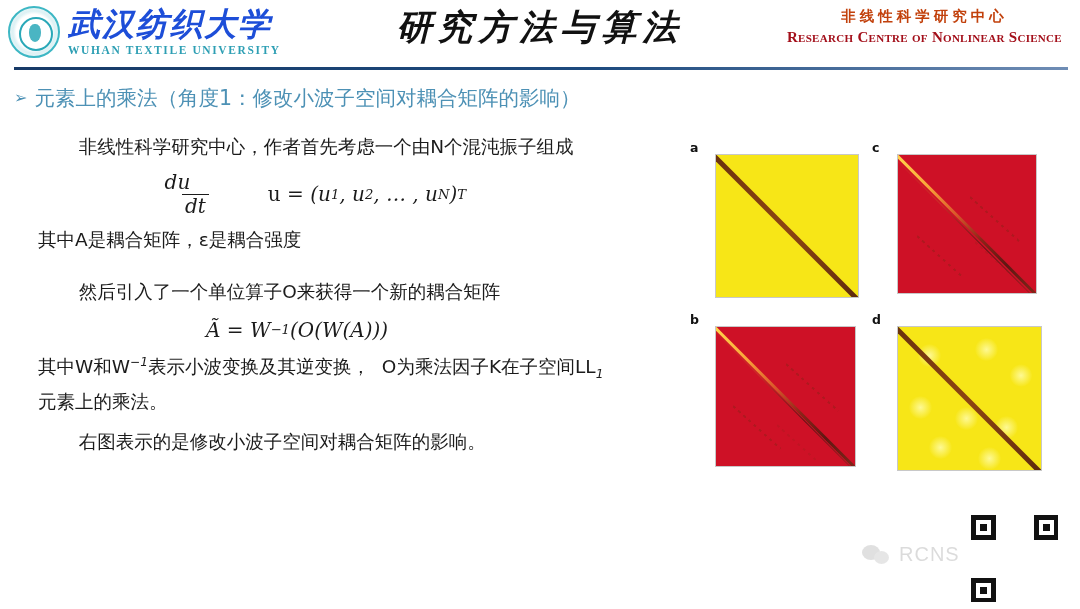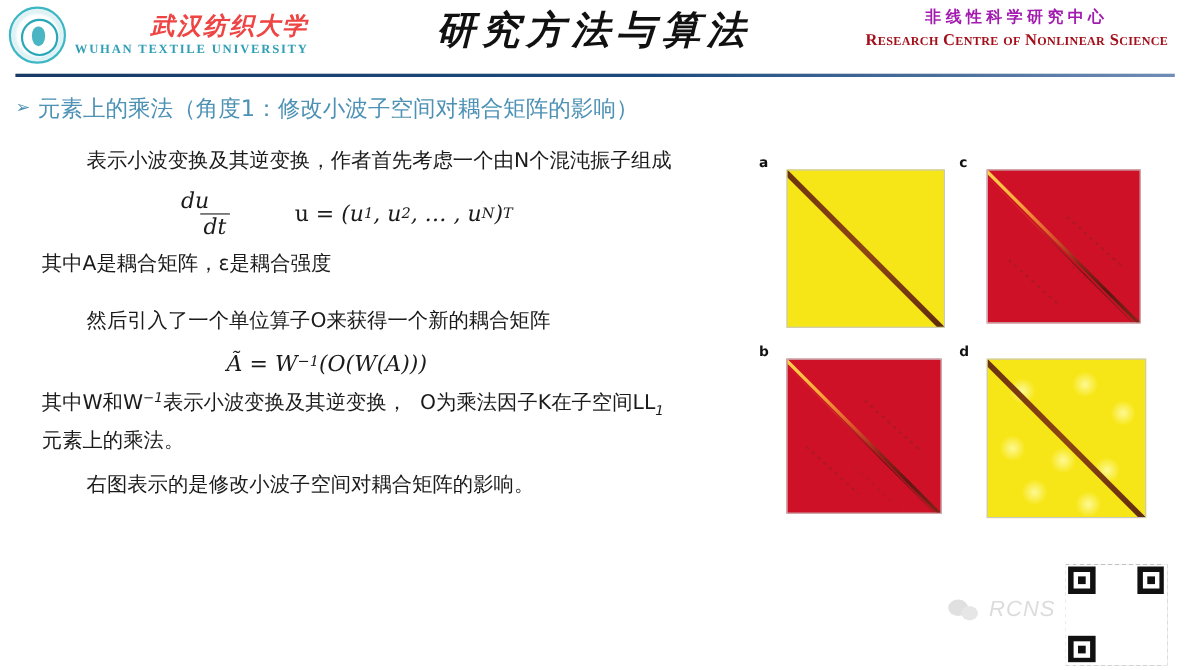--- a/index.html
+++ b/index.html
@@ -44,26 +44,25 @@
     content: "";
     position: absolute; left: 19px; top: 16px;
     width: 12px; height: 18px;
     border-radius: 45% 45% 50% 50%;
     background: #2aa8b8;
     opacity: .85;
   }
   .uni-names { display: flex; flex-direction: column; line-height: 1; }
   .uni-cn {
     font-family: "DejaVu Serif", serif;
-    font-size: 22px; font-weight: bold;
-    color: #ef4444;
+    font-size: 32px; font-weight: bold;
+    color: #1d4ed8;
     font-style: italic;
     letter-spacing: 2px;
     white-space: nowrap;
-    text-align: right;
   }
   .uni-en {
     font-family: "Liberation Serif", serif;
     font-size: 11.5px; font-weight: bold;
     color: #2e9fb4;
     letter-spacing: 1.6px;
     margin-top: 5px;
     white-space: nowrap;
   }
   .slide-title {
@@ -79,21 +78,21 @@
   }
   .rcns {
     position: absolute; right: 18px; top: 9px;
     text-align: center;
     line-height: 1;
   }
   .rcns-cn {
     font-family: Liberation Serif, serif;
     font-size: 14.5px;
     font-weight: bold;
-    color: #a21caf;
+    color: #c2410c;
     letter-spacing: 4px;
     white-space: nowrap;
   }
   .rcns-en {
     font-family: "Liberation Serif", serif;
     font-size: 15px;
     font-weight: bold;
     color: #a30f1a;
     letter-spacing: .3px;
     margin-top: 6px;
@@ -233,21 +232,20 @@
     background: #9a9a9a;
   }
   .wechat-mark .b1 { left: 0; top: 1px; width: 18px; height: 15px; }
   .wechat-mark .b2 { left: 12px; top: 7px; width: 15px; height: 13px; background: #b0b0b0; }
   .wm-text {
     font-family: "Liberation Sans", sans-serif;
     font-size: 20px;
     color: #8c8c8c;
     letter-spacing: 1px;
     white-space: nowrap;
-    font-style: italic;
   }
   .qr {
     position: absolute; left: 965px; top: 509px;
     width: 100px; height: 100px;
     background: #ffffff;
     padding: 4px;
   }
   .qr-inner {
     width: 100%; height: 100%;
     position: relative;
@@ -299,21 +297,21 @@
     <div class="hdr-rule"></div>
   </div>
 
   <div class="subtitle">
     <span class="sub-arrow">➢</span>
     <span>元素上的乘法（角度1：修改小波子空间对耦合矩阵的影响）</span>
   </div>
 
   <div class="body-col">
 
-    <div class="p-indent">表示小波变换及其逆变换，作者首先考虑一个由N个混沌振子组成</div>
+    <div class="p-indent">非线性科学研究中心，作者首先考虑一个由N个混沌振子组成</div>
 
     <div class="eq center-1">
       <span class="frac">
         <span class="num">du</span>
         <span class="den">dt</span>
       </span>
       <span class="sp"></span>
       <span class="up">u</span>
       <span>&nbsp;</span>
       <span class="up">=</span>

